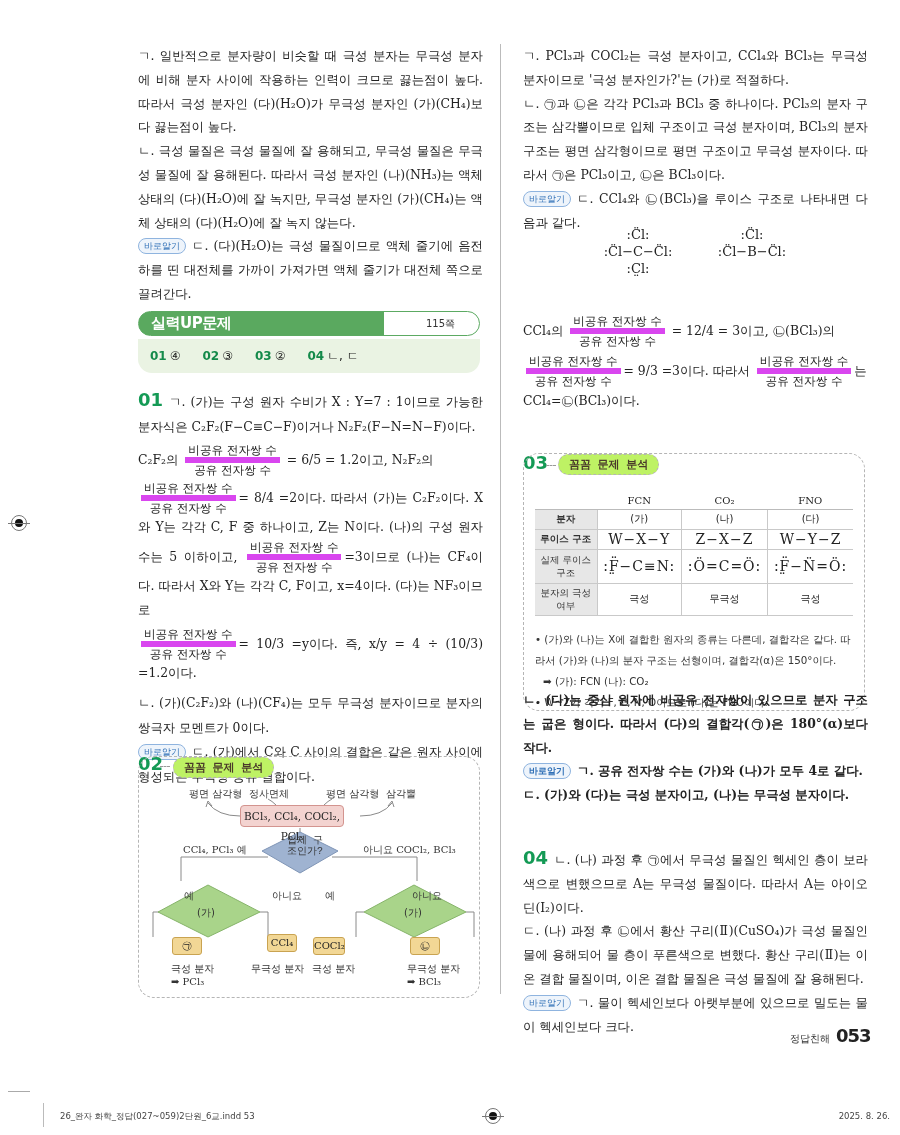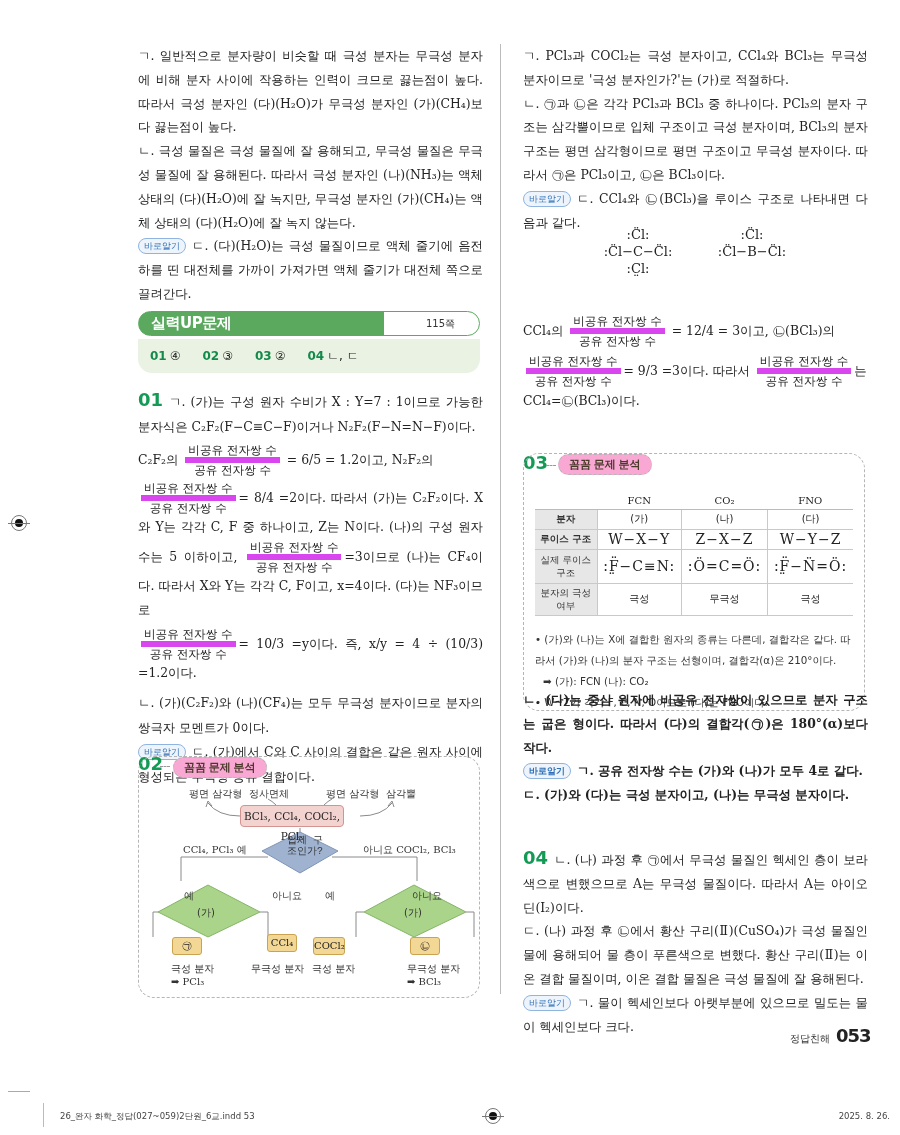--- a/index.html
+++ b/index.html
@@ -15,21 +15,21 @@
   .frac .den { padding: 0 3px; }
   .qnum { font-family: "DejaVu Sans", sans-serif; font-weight: bold; color: #149a55; font-size: 18px; margin-right: 6px; }
   
   #up-banner { position: absolute; left: 138px; top: 311px; width: 342px; height: 25px; border: 1.5px solid #5caa62; border-radius: 13px; background: linear-gradient(90deg, #5aa95f 0%, #5aa95f 72%, #ffffff 72%); overflow: hidden; }
   #up-title { position: absolute; left: 12px; top: 2px; font-family: "DejaVu Sans", sans-serif; color: #fff; font-size: 15px; font-weight: bold; letter-spacing: -0.5px; }
   #up-page { position: absolute; right: 24px; top: 5px; font-size: 10px; color: #333; font-family: "DejaVu Sans", sans-serif; }
   #up-answers { position: absolute; left: 138px; top: 339px; width: 342px; height: 34px; background: #eaf3e3; border-radius: 0 0 14px 14px; display: flex; align-items: center; padding-left: 12px; gap: 22px; font-family: "DejaVu Sans", sans-serif; font-weight: bold; color: #148a4a; font-size: 12px; }
   #up-answers span.ans { color: #222; font-weight: normal; margin-left: 3px; }
   
   .box { position: absolute; border: 1.3px dashed #b5b5b5; border-radius: 16px; }
-  .box-label { position: absolute; font-family: Liberation Serif, serif; font-size: 11px; font-weight: bold; color: #4a3a2a; background: #f9a8d4; border: 1px dashed #b5b5b5; border-radius: 12px; padding: 2px 10px; }
+  .box-label { position: absolute; font-family: Liberation Mono, monospace; font-size: 11px; font-weight: bold; color: #4a3a2a; background: #bef264; border: 1px dashed #b5b5b5; border-radius: 12px; padding: 2px 10px; }
   .box-qnum { position: absolute; font-family: "DejaVu Sans", sans-serif; font-weight: bold; color: #149a55; font-size: 18px; }
   .dash { position: absolute; height: 1px; border-top: 1px dashed #999; width: 10px; }
   
   .fc-text { position: absolute; font-family: "DejaVu Sans", sans-serif; font-size: 10px; color: #333; white-space: nowrap; }
   .fc-serif { font-family: "DejaVu Serif", serif; }
   .fc-top { position: absolute; left: 240px; top: 805px; width: 104px; height: 22px; background: #f3d3d0; border: 1px solid #d3948f; border-radius: 4px; text-align: center; font-size: 10.5px; line-height: 20px; }
   .fc-res { position: absolute; height: 18px; background: #f2d795; border: 1px solid #c9a351; border-radius: 3px; text-align: center; font-size: 10px; line-height: 16px; }
   
   #t03 { position: absolute; left: 535px; top: 493px; width: 318px; border-collapse: collapse; font-size: 10.5px; }
   #t03 td, #t03 th { border-bottom: 1px solid #c9c9c9; text-align: center; height: 20px; padding: 0; }
@@ -244,21 +244,21 @@
   <tr style="height:32px;">
     <td class="rh" style="font-weight:normal; line-height:13px;">분자의 극성 여부</td>
     <td class="kr">극성</td>
     <td class="kr">무극성</td>
     <td class="kr">극성</td>
   </tr>
 </tbody>
   </table>
 
 <div class="bullet-list">
-  <div>• (가)와 (나)는 X에 결합한 원자의 종류는 다른데, 결합각은 같다. 따라서 (가)와 (나)의 분자 구조는 선형이며, 결합각(α)은 210°이다.</div>
+  <div>• (가)와 (나)는 X에 결합한 원자의 종류는 다른데, 결합각은 같다. 따라서 (가)와 (나)의 분자 구조는 선형이며, 결합각(α)은 150°이다.</div>
   <div style="padding-left:8px;">➡ (가): FCN (나): CO₂</div>
   <div>• W~Z가 각각 F, C, N, O이므로 (다)는 FNO이다.</div>
 </div>
 
 <div class="col" style="left:523px; top:688px;font-weight:bold;">
   <p class="para">ㄴ. (다)는 중심 원자에 비공유 전자쌍이 있으므로 분자 구조는 굽은 형이다. 따라서 (다)의 결합각(㉠)은 180°(α)보다 작다.</p>
   <p class="para">
     <span class="tag">바로알기</span><span>ㄱ. 공유 전자쌍 수는 (가)와 (나)가 모두 4로 같다.</span>
   </p>
   <p class="para">ㄷ. (가)와 (다)는 극성 분자이고, (나)는 무극성 분자이다.</p>

